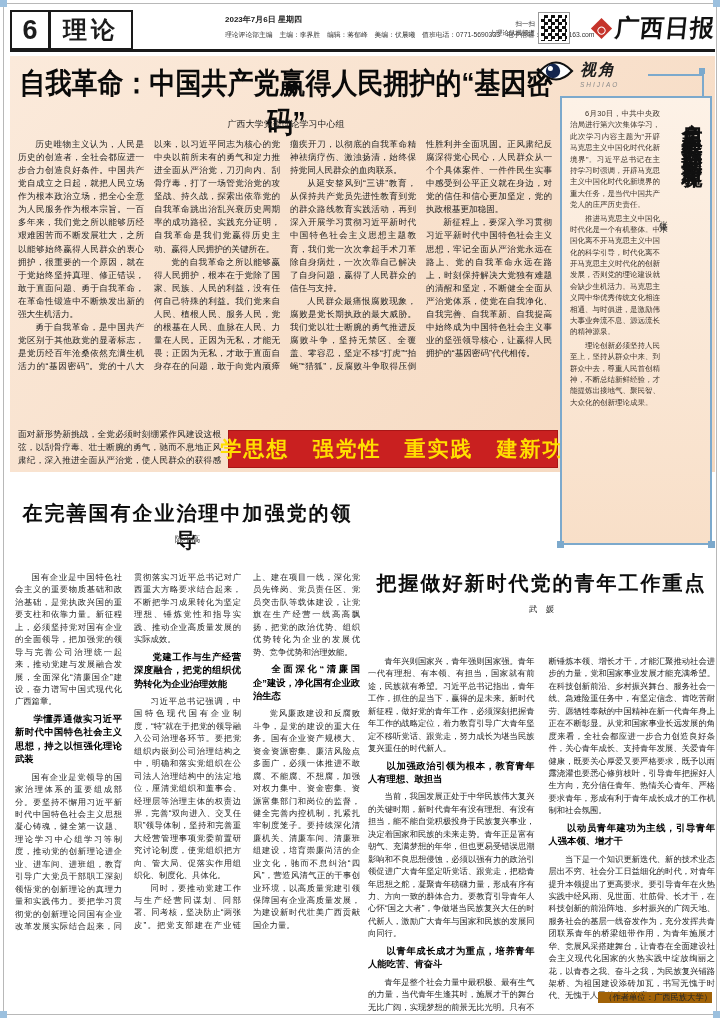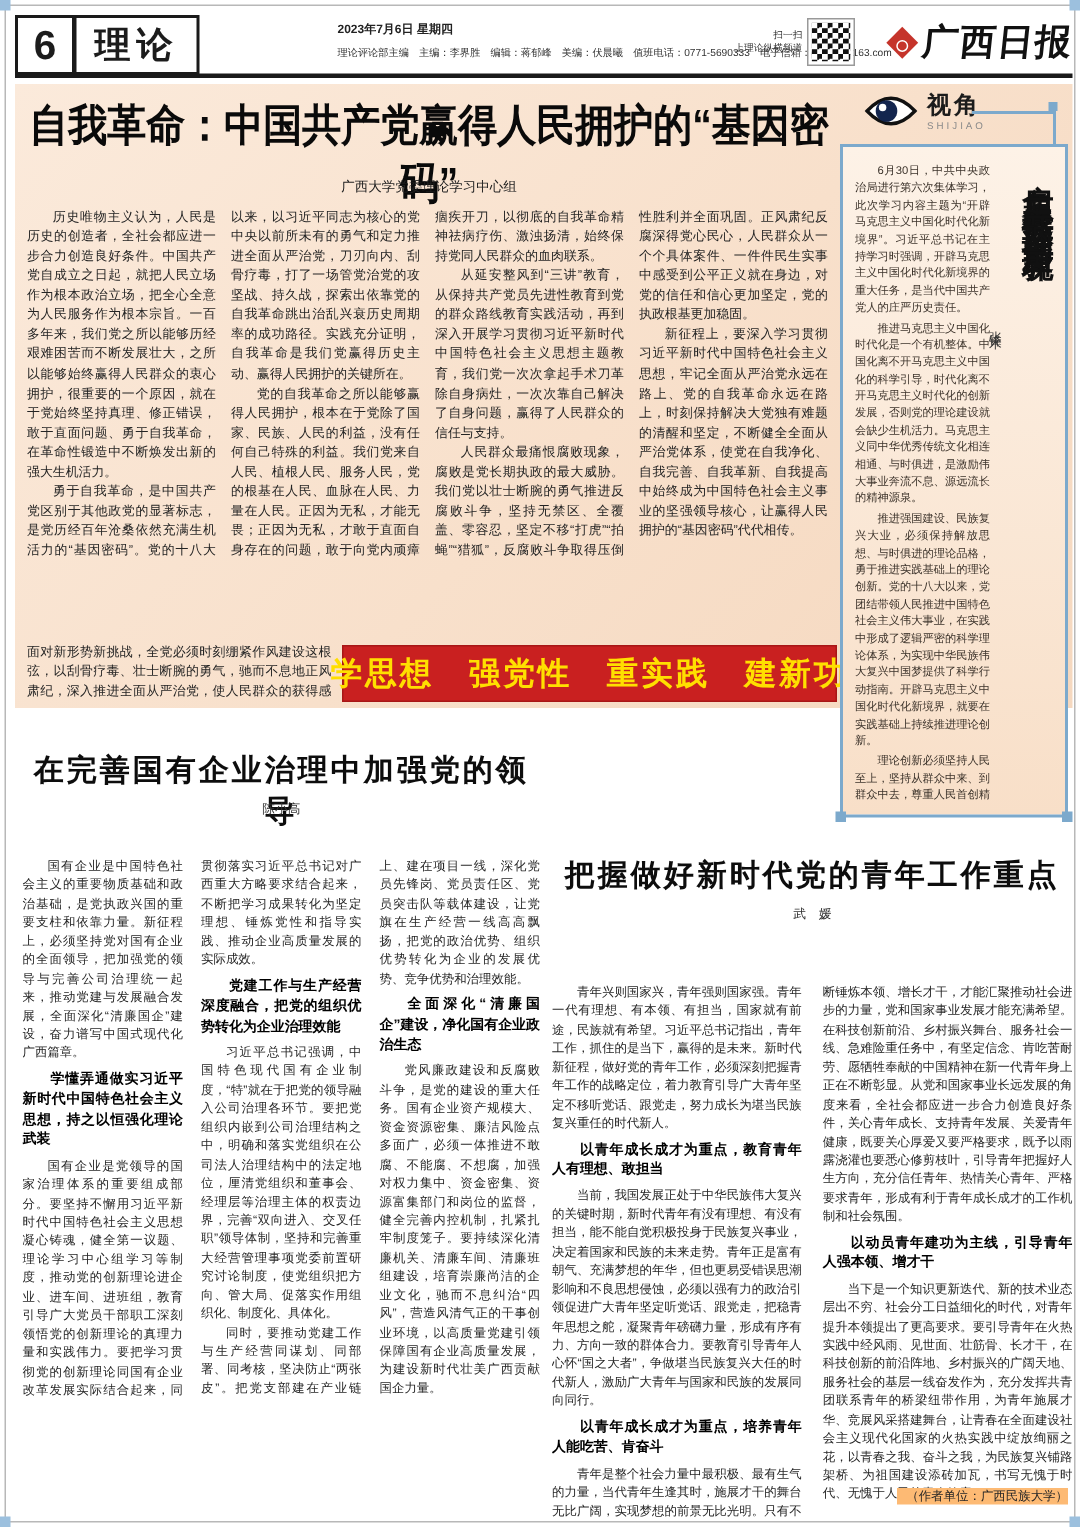--- a/index.html
+++ b/index.html
@@ -33,21 +33,21 @@
   .mainby{position:absolute;left:18px;top:118px;width:536px;text-align:center;font-size:9px;color:#222;}
   .maincols{position:absolute;left:18px;top:138px;width:534px;height:286px;overflow:hidden;
             column-count:4;column-gap:10px;font-size:8.6px;line-height:1.52;text-align:justify;color:#242424;}
   .maincols p,.cols p{margin:0;text-indent:2em;}
   .tailstrip{position:absolute;left:18px;top:428px;width:203px;height:40px;overflow:hidden;
              font-size:8.6px;line-height:1.5;text-align:justify;color:#242424;}
   .banner{position:absolute;left:228px;top:430px;width:330px;height:38px;background:#c92020;
           box-shadow:0 0 0 1px #a81616 inset;display:flex;align-items:center;justify-content:center;}
   .banner span{color:#ffdf00;font-size:21px;font-weight:900;letter-spacing:2px;white-space:nowrap;}
   
-  .vplogo{position:absolute;left:576px;top:60px;display:flex;align-items:center;gap:6px;}
+  .vplogo{position:absolute;left:538px;top:60px;display:flex;align-items:flex-start;gap:6px;font-style:italic;}
   .vptxt .cn{font-size:16px;font-weight:900;letter-spacing:2px;}
   .vptxt .en{font-size:6.5px;color:#8a8a8a;letter-spacing:2px;}
   .vpline{position:absolute;left:648px;top:74px;width:56px;height:2px;background:#7ca9cc;}
   .vpline2{position:absolute;left:702px;top:74px;width:2px;height:24px;background:#7ca9cc;}
   .vpknob{position:absolute;left:699px;top:68px;width:6px;height:6px;background:#7ca9cc;}
   .vpbox{position:absolute;left:560px;top:96px;width:152px;height:449px;border:2px solid #7ca9cc;
          background:linear-gradient(180deg,#fdf2e7 0%,#f8dfc8 100%);box-sizing:border-box;padding-left:43px;}
   .vpknob2{position:absolute;left:-5px;bottom:-5px;width:7px;height:7px;background:#7ca9cc;}
   .vpknob3{position:absolute;right:-5px;bottom:-5px;width:7px;height:7px;background:#7ca9cc;}
   .vpbody{position:absolute;left:8px;top:10px;width:90px;height:428px;overflow:hidden;
@@ -58,21 +58,21 @@
   .vauthor{position:absolute;right:40px;top:116px;writing-mode:vertical-rl;font-size:8.5px;color:#333;letter-spacing:2px;}
   
   .arthead{position:absolute;text-align:center;font-family:"DejaVu Serif",serif;
            font-size:20px;font-weight:900;letter-spacing:2px;color:#0d0d0d;}
   .artby{position:absolute;text-align:center;font-size:8.5px;color:#333;}
   .cols{position:absolute;overflow:hidden;font-size:8.3px;line-height:1.5;text-align:justify;color:#262626;}
   .cols3{column-count:3;column-gap:12px;}
   .cols2{column-count:2;column-gap:14px;}
   .subhead{font-weight:900;font-size:9.3px;line-height:1.45;margin:5px 0 4px 0;text-indent:2em;color:#000;
            font-family:"Liberation Sans",sans-serif;}
-  .attr-abs{position:absolute;font-size:8.3px;color:#262626;background:#fdba74;padding-left:6px;}
+  .attr-abs{position:absolute;font-size:8.3px;color:#262626;background:#a16207;padding-left:6px;}
 </style>
 </head>
 <body>
 
 <div class="sheet">
   <div class="frame"></div>
   <div class="corner" style="left:0;top:0"></div>
   <div class="corner" style="right:0;top:0"></div>
   <div class="corner" style="left:0;bottom:0"></div>
   <div class="corner" style="right:0;bottom:0"></div>
@@ -132,21 +132,20 @@
   <div class="vpline"></div>
   <div class="vpline2"></div>
   <div class="vpknob"></div>
 
   <div class="vpbox">
     <div class="vpknob2"></div>
     <div class="vpknob3"></div>
     <div class="vpbody">
         <p class="body-p">6月30日，中共中央政治局进行第六次集体学习，此次学习内容主题为“开辟马克思主义中国化时代化新境界”。习近平总书记在主持学习时强调，开辟马克思主义中国化时代化新境界的重大任务，是当代中国共产党人的庄严历史责任。</p>
         <p class="body-p">推进马克思主义中国化时代化是一个有机整体。中国化离不开马克思主义中国化的科学引导，时代化离不开马克思主义时代化的创新发展，否则党的理论建设就会缺少生机活力。马克思主义同中华优秀传统文化相连相通、与时俱进，是激励伟大事业奔流不息、源远流长的精神源泉。</p>
-        <p class="body-p">推进强国建设、民族复兴大业，必须保持解放思想、与时俱进的理论品格，勇于推进实践基础上的理论创新。党的十八大以来，党团结带领人民推进中国特色社会主义伟大事业，在实践中形成了逻辑严密的科学理论体系，为实现中华民族伟大复兴中国梦提供了科学行动指南。开辟马克思主义中国化时代化新境界，就要在实践基础上持续推进理论创新。</p>
         <p class="body-p">理论创新必须坚持人民至上，坚持从群众中来、到群众中去，尊重人民首创精神，不断总结新鲜经验，才能提炼出接地气、聚民智、大众化的创新理论成果。</p>
       </div>
     <div class="vauthor">张锋木</div>
     <div class="vtitle">肩负起历史责任开辟理论创新新境界</div>
   </div>
 
   <div class="arthead" style="left:15px;top:500px;width:345px;">在完善国有企业治理中加强党的领导</div>
   <div class="artby" style="left:15px;top:534px;width:345px;">陈小高</div>
   <div class="cols cols3" style="left:15px;top:556px;width:345px;height:449px;margin-top:15px;">
       <p class="body-p">国有企业是中国特色社会主义的重要物质基础和政治基础，是党执政兴国的重要支柱和依靠力量。新征程上，必须坚持党对国有企业的全面领导，把加强党的领导与完善公司治理统一起来，推动党建与发展融合发展，全面深化“清廉国企”建设，奋力谱写中国式现代化广西篇章。</p>
@@ -156,21 +155,21 @@
       <p class="body-p">习近平总书记强调，中国特色现代国有企业制度，“特”就在于把党的领导融入公司治理各环节。要把党组织内嵌到公司治理结构之中，明确和落实党组织在公司法人治理结构中的法定地位，厘清党组织和董事会、经理层等治理主体的权责边界，完善“双向进入、交叉任职”领导体制，坚持和完善重大经营管理事项党委前置研究讨论制度，使党组织把方向、管大局、促落实作用组织化、制度化、具体化。</p>
       <p class="body-p">同时，要推动党建工作与生产经营同谋划、同部署、同考核，坚决防止“两张皮”。把党支部建在产业链上、建在项目一线，深化党员先锋岗、党员责任区、党员突击队等载体建设，让党旗在生产经营一线高高飘扬，把党的政治优势、组织优势转化为企业的发展优势、竞争优势和治理效能。</p>
       <h4 class="subhead">全面深化“清廉国企”建设，净化国有企业政治生态</h4>
       <p class="body-p">党风廉政建设和反腐败斗争，是党的建设的重大任务。国有企业资产规模大、资金资源密集、廉洁风险点多面广，必须一体推进不敢腐、不能腐、不想腐，加强对权力集中、资金密集、资源富集部门和岗位的监督，健全完善内控机制，扎紧扎牢制度笼子。要持续深化清廉机关、清廉车间、清廉班组建设，培育崇廉尚洁的企业文化，驰而不息纠治“四风”，营造风清气正的干事创业环境，以高质量党建引领保障国有企业高质量发展，为建设新时代壮美广西贡献国企力量。</p>
     </div>
 
   <div class="arthead" style="left:368px;top:570px;width:347px;">把握做好新时代党的青年工作重点</div>
   <div class="artby" style="left:368px;top:604px;width:347px;">武　媛</div>
   <div class="cols cols2" style="left:368px;top:615px;width:347px;height:377px;margin-top:40px;">
       <p class="body-p">青年兴则国家兴，青年强则国家强。青年一代有理想、有本领、有担当，国家就有前途，民族就有希望。习近平总书记指出，青年工作，抓住的是当下，赢得的是未来。新时代新征程，做好党的青年工作，必须深刻把握青年工作的战略定位，着力教育引导广大青年坚定不移听党话、跟党走，努力成长为堪当民族复兴重任的时代新人。</p>
-      <h4 class="subhead">以青年成长成才为重点，教育青年人有理想、敢担当</h4>
+      <h4 class="subhead">以加强政治引领为根本，教育青年人有理想、敢担当</h4>
       <p class="body-p">当前，我国发展正处于中华民族伟大复兴的关键时期，新时代青年有没有理想、有没有担当，能不能自觉积极投身于民族复兴事业，决定着国家和民族的未来走势。青年正是富有朝气、充满梦想的年华，但也更易受错误思潮影响和不良思想侵蚀，必须以强有力的政治引领促进广大青年坚定听党话、跟党走，把稳青年思想之舵，凝聚青年磅礴力量，形成有序有力、方向一致的群体合力。要教育引导青年人心怀“国之大者”，争做堪当民族复兴大任的时代新人，激励广大青年与国家和民族的发展同向同行。</p>
       <h4 class="subhead">以青年成长成才为重点，培养青年人能吃苦、肯奋斗</h4>
       <p class="body-p">青年是整个社会力量中最积极、最有生气的力量，当代青年生逢其时，施展才干的舞台无比广阔，实现梦想的前景无比光明。只有不断锤炼本领、增长才干，才能汇聚推动社会进步的力量，党和国家事业发展才能充满希望。在科技创新前沿、乡村振兴舞台、服务社会一线、急难险重任务中，有坚定信念、肯吃苦耐劳、愿牺牲奉献的中国精神在新一代青年身上正在不断彰显。从党和国家事业长远发展的角度来看，全社会都应进一步合力创造良好条件，关心青年成长、支持青年发展、关爱青年健康，既要关心厚爱又要严格要求，既予以雨露浇灌也要悉心修剪枝叶，引导青年把握好人生方向，充分信任青年、热情关心青年、严格要求青年，形成有利于青年成长成才的工作机制和社会氛围。</p>
       <h4 class="subhead">以动员青年建功为主线，引导青年人强本领、增才干</h4>
       <p class="body-p">当下是一个知识更新迭代、新的技术业态层出不穷、社会分工日益细化的时代，对青年提升本领提出了更高要求。要引导青年在火热实践中经风雨、见世面、壮筋骨、长才干，在科技创新的前沿阵地、乡村振兴的广阔天地、服务社会的基层一线奋发作为，充分发挥共青团联系青年的桥梁纽带作用，为青年施展才华、竞展风采搭建舞台，让青春在全面建设社会主义现代化国家的火热实践中绽放绚丽之花，以青春之我、奋斗之我，为民族复兴铺路架桥、为祖国建设添砖加瓦，书写无愧于时代、无愧于人民的青春篇章。</p>
     </div>
   <div class="attr-abs" style="right:8px;top:992px;">（作者单位：广西民族大学）</div>
 </div>
 
 </body></html>

